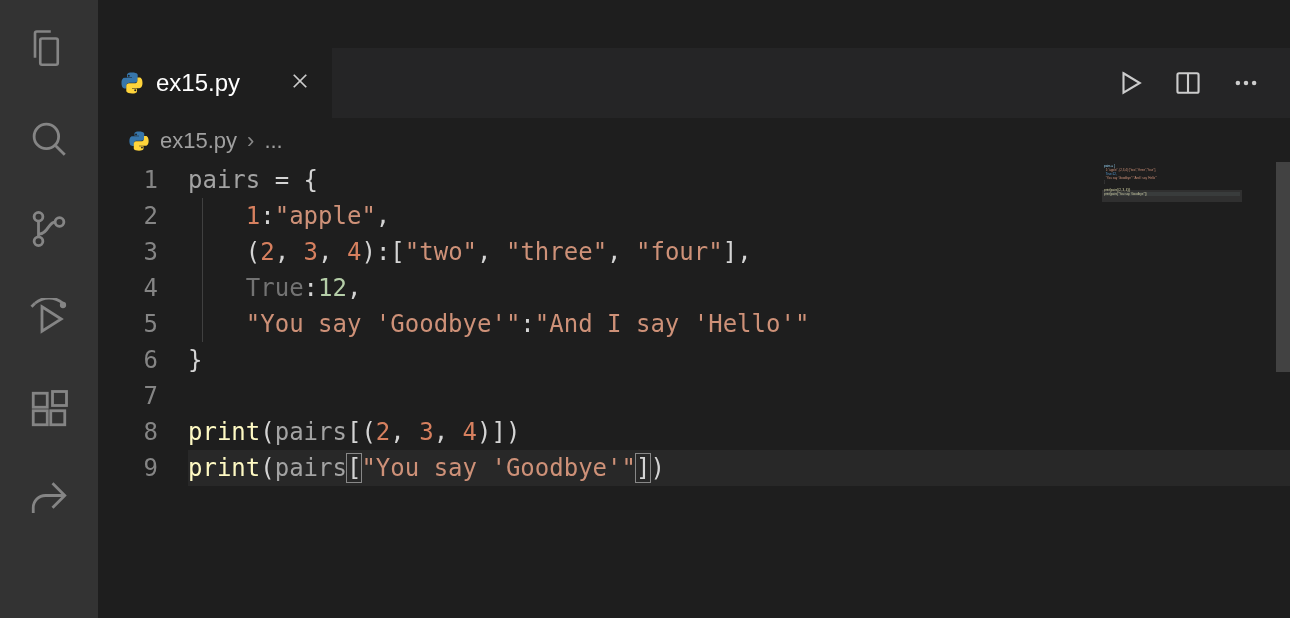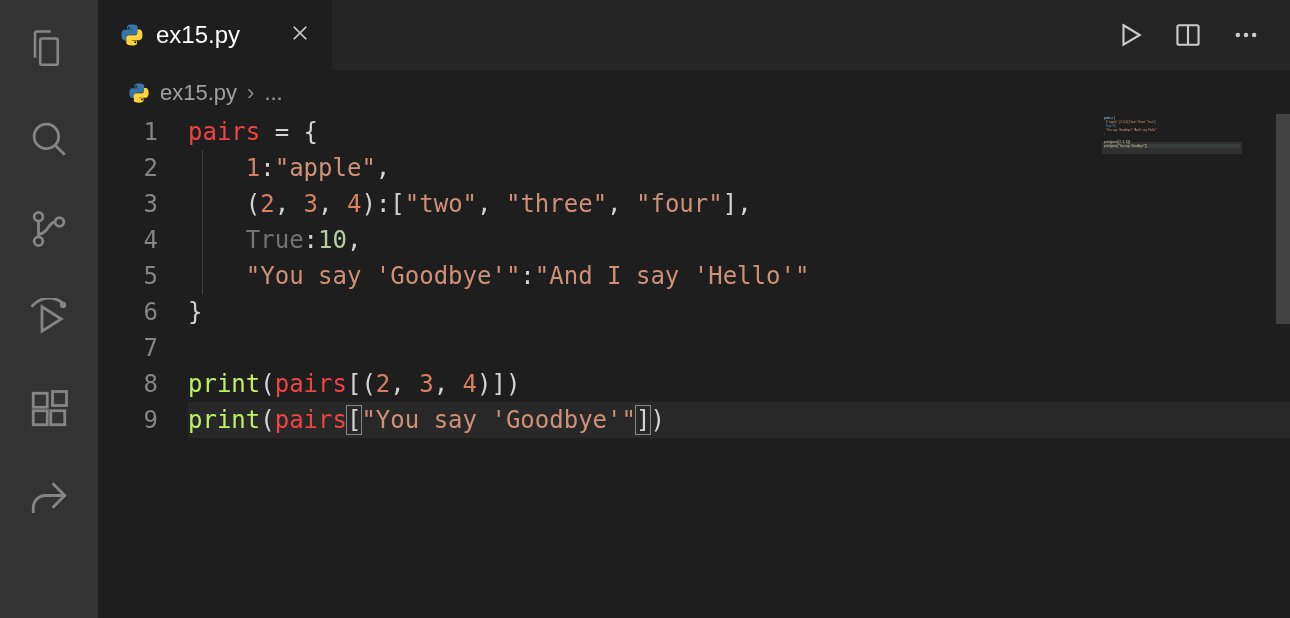--- a/index.html
+++ b/index.html
@@ -29,20 +29,21 @@
       justify-content: center;
       color: #858585;
       cursor: pointer;
     }
     .activity-icon svg { width: 42px; height: 42px; }
     .main-area {
       flex: 1;
       display: flex;
       flex-direction: column;
       background: #1e1e1e;
+      margin-top: 48px;
     }
     .tab-bar {
       height: 70px;
       background: #252526;
       display: flex;
       align-items: stretch;
     }
     .tab {
       background: #1e1e1e;
       display: flex;
@@ -122,27 +123,27 @@
       content: '';
       position: absolute;
       left: 14px;
       top: 0;
       bottom: 0;
       border-left: 1px solid #404040;
     }
     .active-line {
       background: #282828;
     }
-    .tk-var { color: #ef4444; }
+    .tk-var { color: #a3a3a3; }
     .tk-op { color: #d4d4d4; }
     .tk-punc { color: #d4d4d4; }
     .tk-str { color: #ce9178; }
     .tk-num { color: #b5cea8; }
     .tk-const { color: #737373; }
-    .tk-fn { color: #bef264; }
+    .tk-fn { color: #fef9c3; }
     .tk-intnum { color: #d7805f; }
     .bracket-match {
       border: 1px solid #888;
       margin: -1px;
     }
     .minimap {
       position: absolute;
       top: 0;
       right: 48px;
       width: 140px;
@@ -290,21 +291,21 @@
         <div class="ln">5</div>
         <div class="ln">6</div>
         <div class="ln">7</div>
         <div class="ln">8</div>
         <div class="ln">9</div>
       </div>
       <div class="code">
         <div class="code-line"><span class="tk-var">pairs</span><span class="tk-op"> = </span><span class="tk-punc">{</span></div>
         <div class="code-line indent-guide"><span class="tk-op">    </span><span class="tk-intnum">1</span><span class="tk-punc">:</span><span class="tk-str">"apple"</span><span class="tk-punc">,</span></div>
         <div class="code-line indent-guide"><span class="tk-op">    </span><span class="tk-punc">(</span><span class="tk-intnum">2</span><span class="tk-punc">, </span><span class="tk-intnum">3</span><span class="tk-punc">, </span><span class="tk-intnum">4</span><span class="tk-punc">)</span><span class="tk-punc">:</span><span class="tk-punc">[</span><span class="tk-str">"two"</span><span class="tk-punc">, </span><span class="tk-str">"three"</span><span class="tk-punc">, </span><span class="tk-str">"four"</span><span class="tk-punc">]</span><span class="tk-punc">,</span></div>
-        <div class="code-line indent-guide"><span class="tk-op">    </span><span class="tk-const">True</span><span class="tk-punc">:</span><span class="tk-num">10</span><span class="tk-punc">,</span></div>
+        <div class="code-line indent-guide"><span class="tk-op">    </span><span class="tk-const">True</span><span class="tk-punc">:</span><span class="tk-num">12</span><span class="tk-punc">,</span></div>
         <div class="code-line indent-guide"><span class="tk-op">    </span><span class="tk-str">"You say 'Goodbye'"</span><span class="tk-punc">:</span><span class="tk-str">"And I say 'Hello'"</span></div>
         <div class="code-line"><span class="tk-punc">}</span></div>
         <div class="code-line"><span></span></div>
         <div class="code-line"><span class="tk-fn">print</span><span class="tk-punc">(</span><span class="tk-var">pairs</span><span class="tk-punc">[</span><span class="tk-punc">(</span><span class="tk-intnum">2</span><span class="tk-punc">, </span><span class="tk-intnum">3</span><span class="tk-punc">, </span><span class="tk-intnum">4</span><span class="tk-punc">)</span><span class="tk-punc">]</span><span class="tk-punc">)</span></div>
         <div class="code-line active-line"><span class="tk-fn">print</span><span class="tk-punc">(</span><span class="tk-var">pairs</span><span class="tk-punc bracket-match">[</span><span class="tk-str">"You say 'Goodbye'"</span><span class="tk-punc bracket-match">]</span><span class="tk-punc">)</span></div>
       </div>
     </div>
 
     <div class="minimap">
       <div style="color:#9cdcfe">pairs = {</div>

